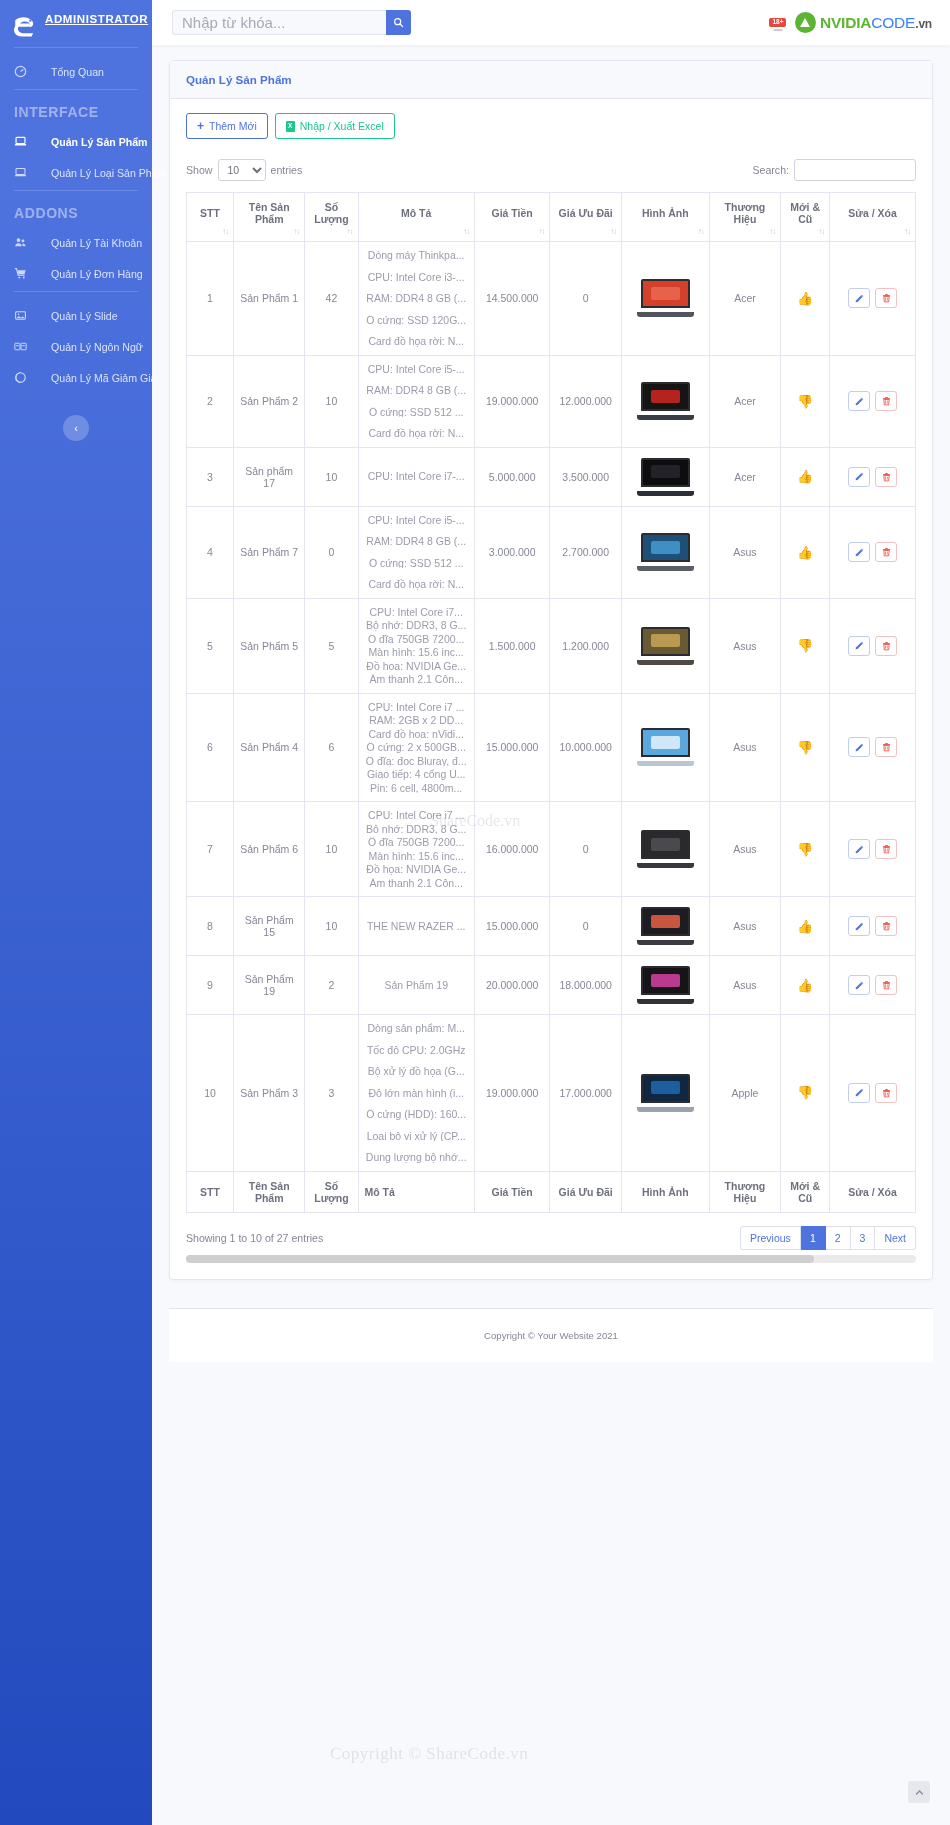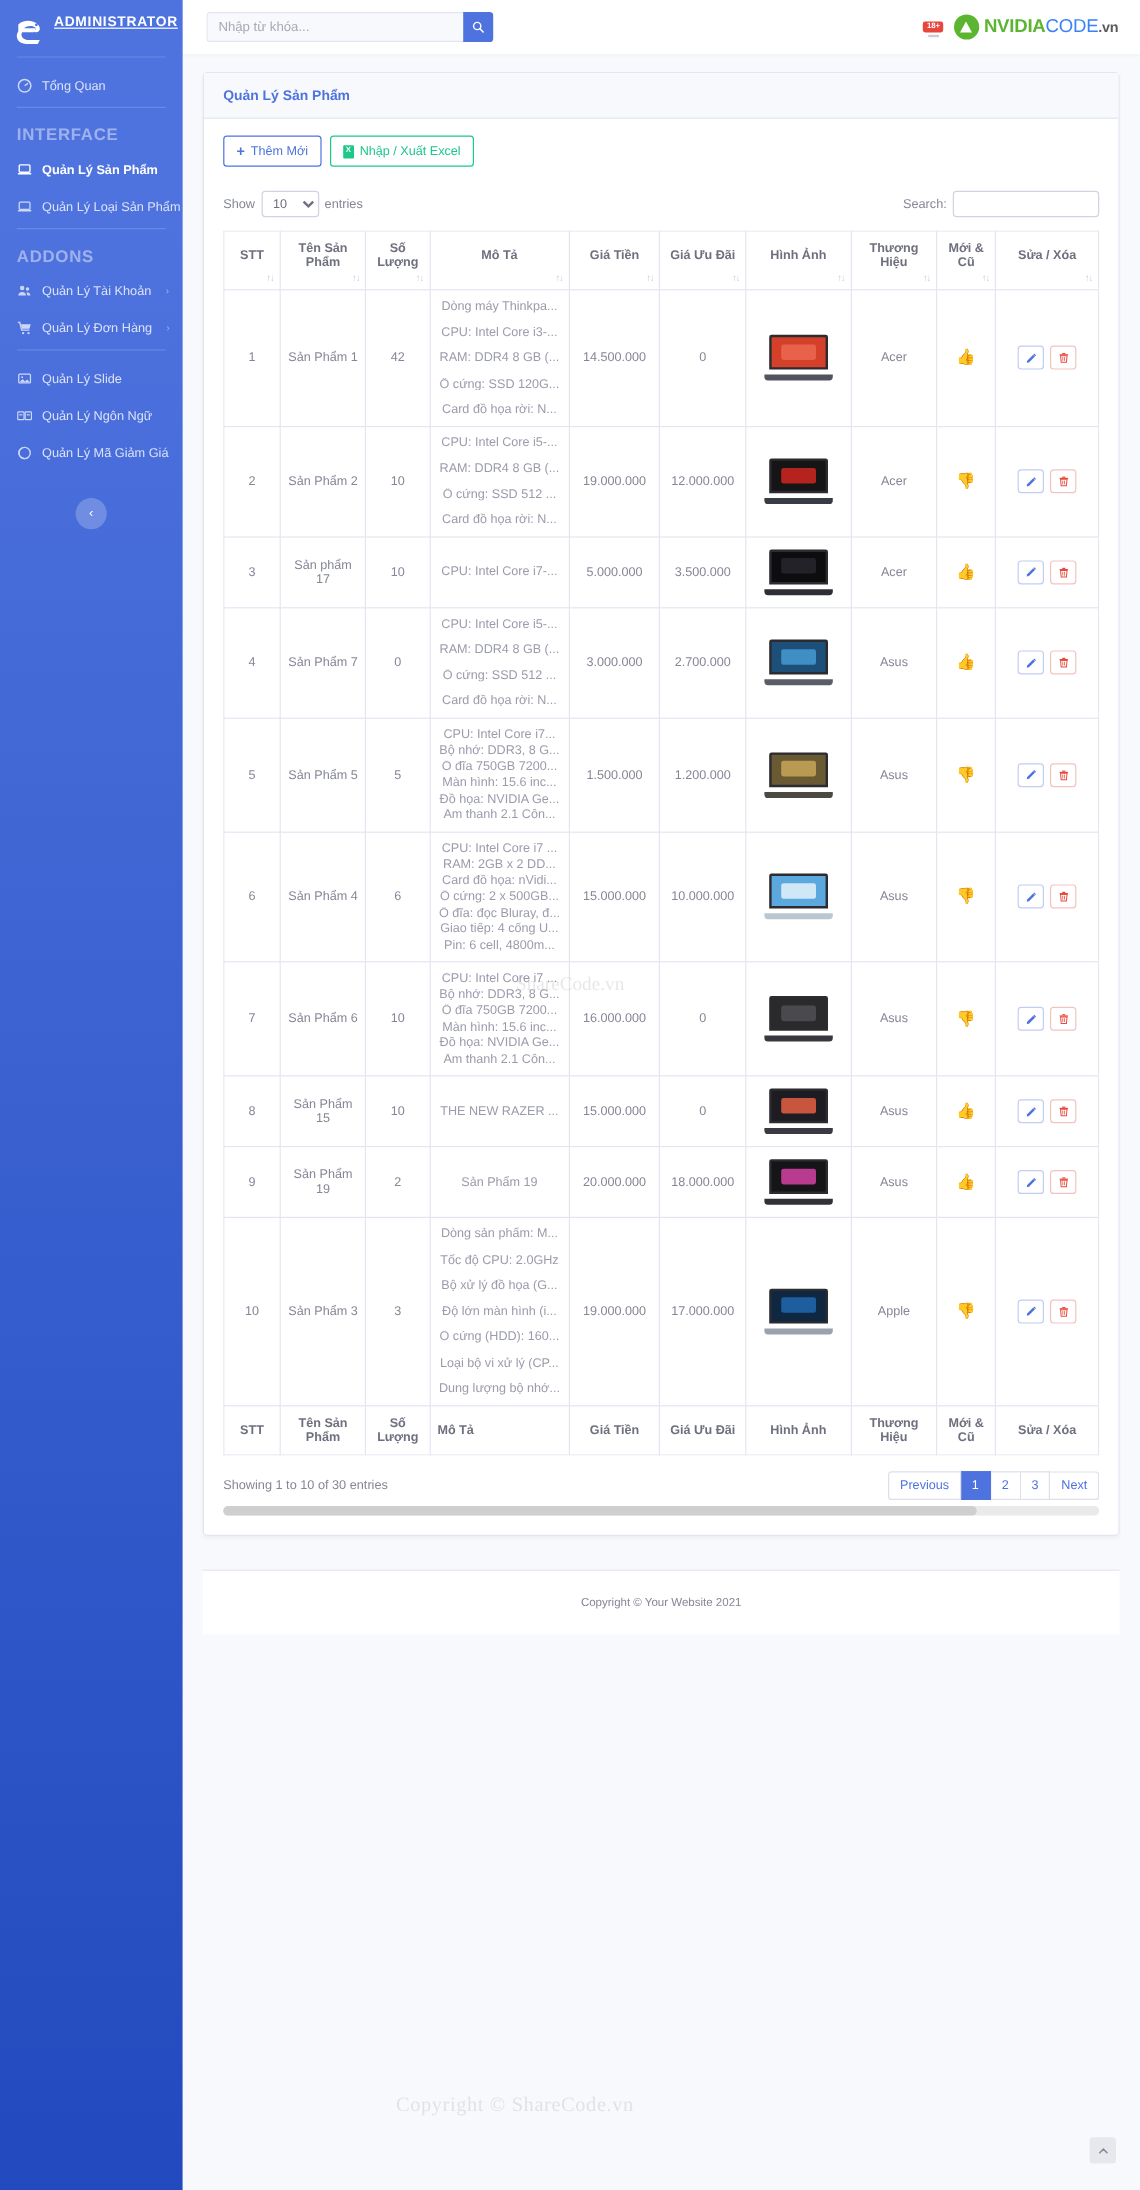--- a/index.html
+++ b/index.html
@@ -37,21 +37,21 @@
   .side-divider {
     height: 0; border: 0; border-top: 1px solid rgba(255,255,255,.16);
     margin: 2px 14px 8px 14px;
   }
   .nav-heading {
     font-size: 14px; font-weight: bold; letter-spacing: .6px;
     color: rgba(255,255,255,.45);
     padding: 6px 14px 6px 14px; text-transform: uppercase;
   }
   .nav-item {
-    display: flex; align-items: center; gap: 8px;
+    display: flex; align-items: center; gap: 24px;
     padding: 9px 12px 9px 14px;
     font-size: 10.6px;
     color: rgba(255,255,255,.8);
     cursor: pointer; position: relative;
   }
   .nav-item.active { color: #fff; font-weight: bold; }
   .nav-item .nav-ico {
     width: 13px; height: 13px; flex: 0 0 13px;
     display: inline-flex; align-items: center; justify-content: center;
     opacity: .72;
@@ -75,21 +75,21 @@
   .topbar {
     height: 45px; background: #fff; display: flex; align-items: center;
     padding: 0 12px 0 14px; box-shadow: 0 2px 3px rgba(58,59,69,.04);
   }
   .search-wrap { display: flex; align-items: center; margin-left: 6px; }
   .search-input {
     width: 214px; height: 25px;
     border: 1px solid #e3e6f0; border-right: 0;
     border-radius: 3px 0 0 3px;
     background: #f8f9fc;
-    padding: 0 9px; font-size: 11px; color: #6e707e;
+    padding: 0 9px; font-size: 15px; color: #6e707e;
     outline: none; font-family: "Liberation Sans", sans-serif;
   }
   .search-input::placeholder { color: #a7aab5; }
   .search-btn {
     width: 25px; height: 25px; border: 0; border-radius: 0 3px 3px 0;
     background: #4e73df; color: #fff; cursor: pointer;
     display: flex; align-items: center; justify-content: center; padding: 0;
   }
   .topbar-spacer { flex: 1 1 auto; }
   .topbar-right { display: flex; align-items: center; gap: 7px; padding-right: 6px; }
@@ -900,21 +900,21 @@
                   <th>Hình Ảnh</th>
                   <th>Thương Hiệu</th>
                   <th>Mới &amp; Cũ</th>
                   <th>Sửa / Xóa</th>
                 </tr>
               </tfoot>
             </table>
           </div>
 
           <div class="dt-bottom">
-            <div class="dt-info">Showing 1 to 10 of 30 entries</div>
+            <div class="dt-info">Showing 1 to 10 of 27 entries</div>
             <div class="pagination">
               <button class="page-link">Previous</button>
               <button class="page-link active">1</button>
               <button class="page-link">2</button>
               <button class="page-link">3</button>
               <button class="page-link">Next</button>
             </div>
           </div>
 
           <div class="hscroll-track">

